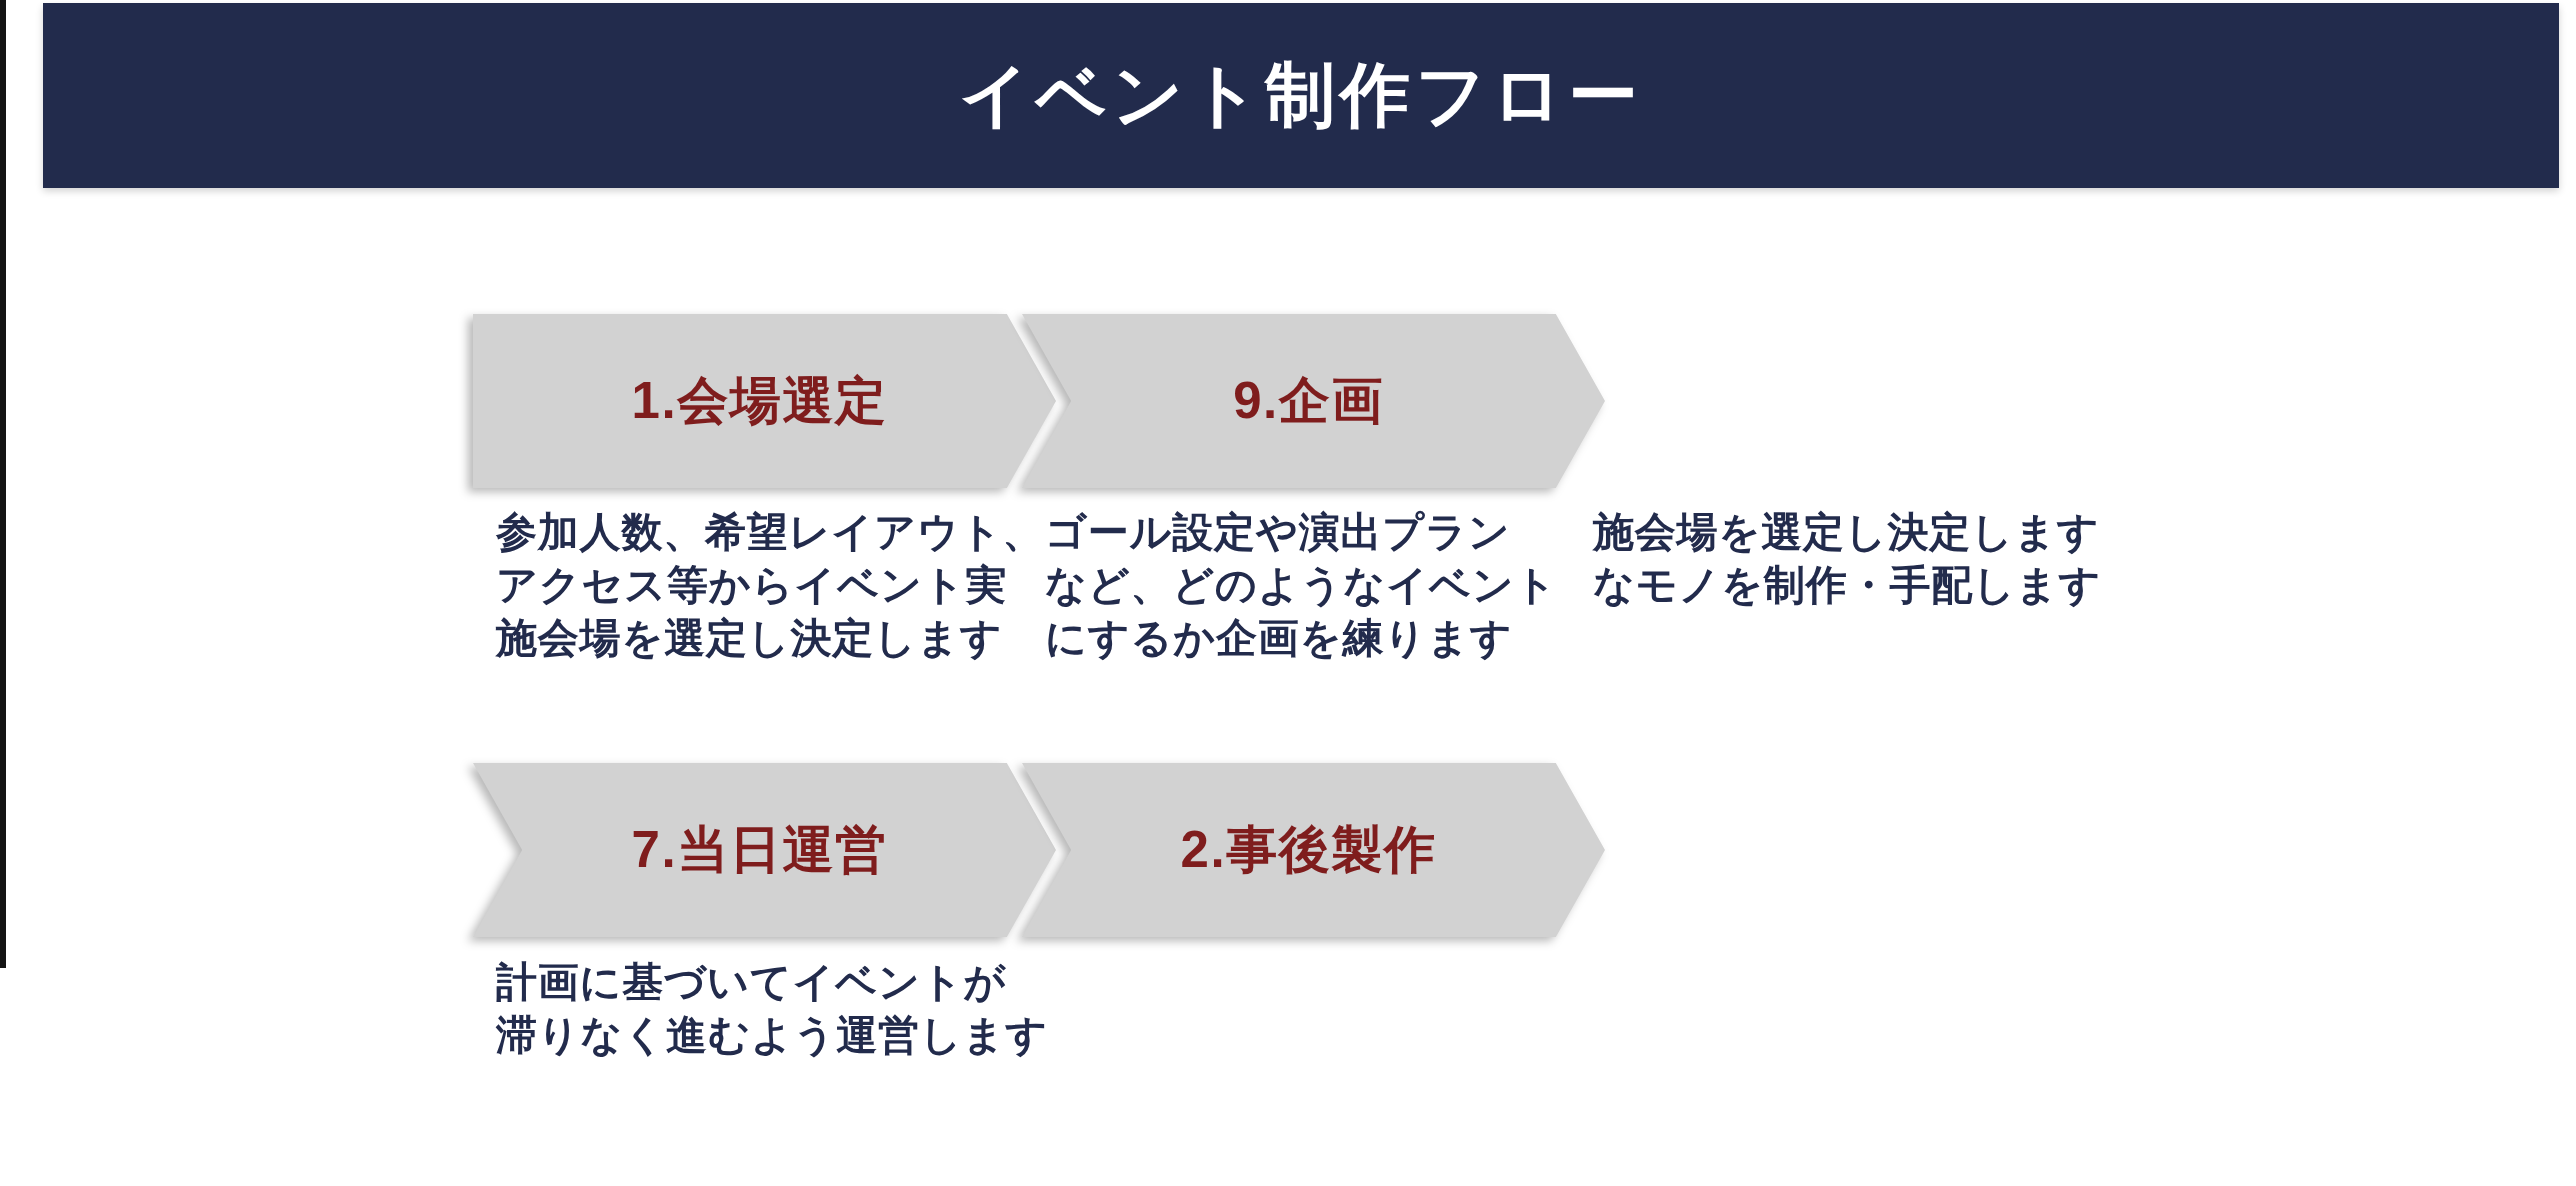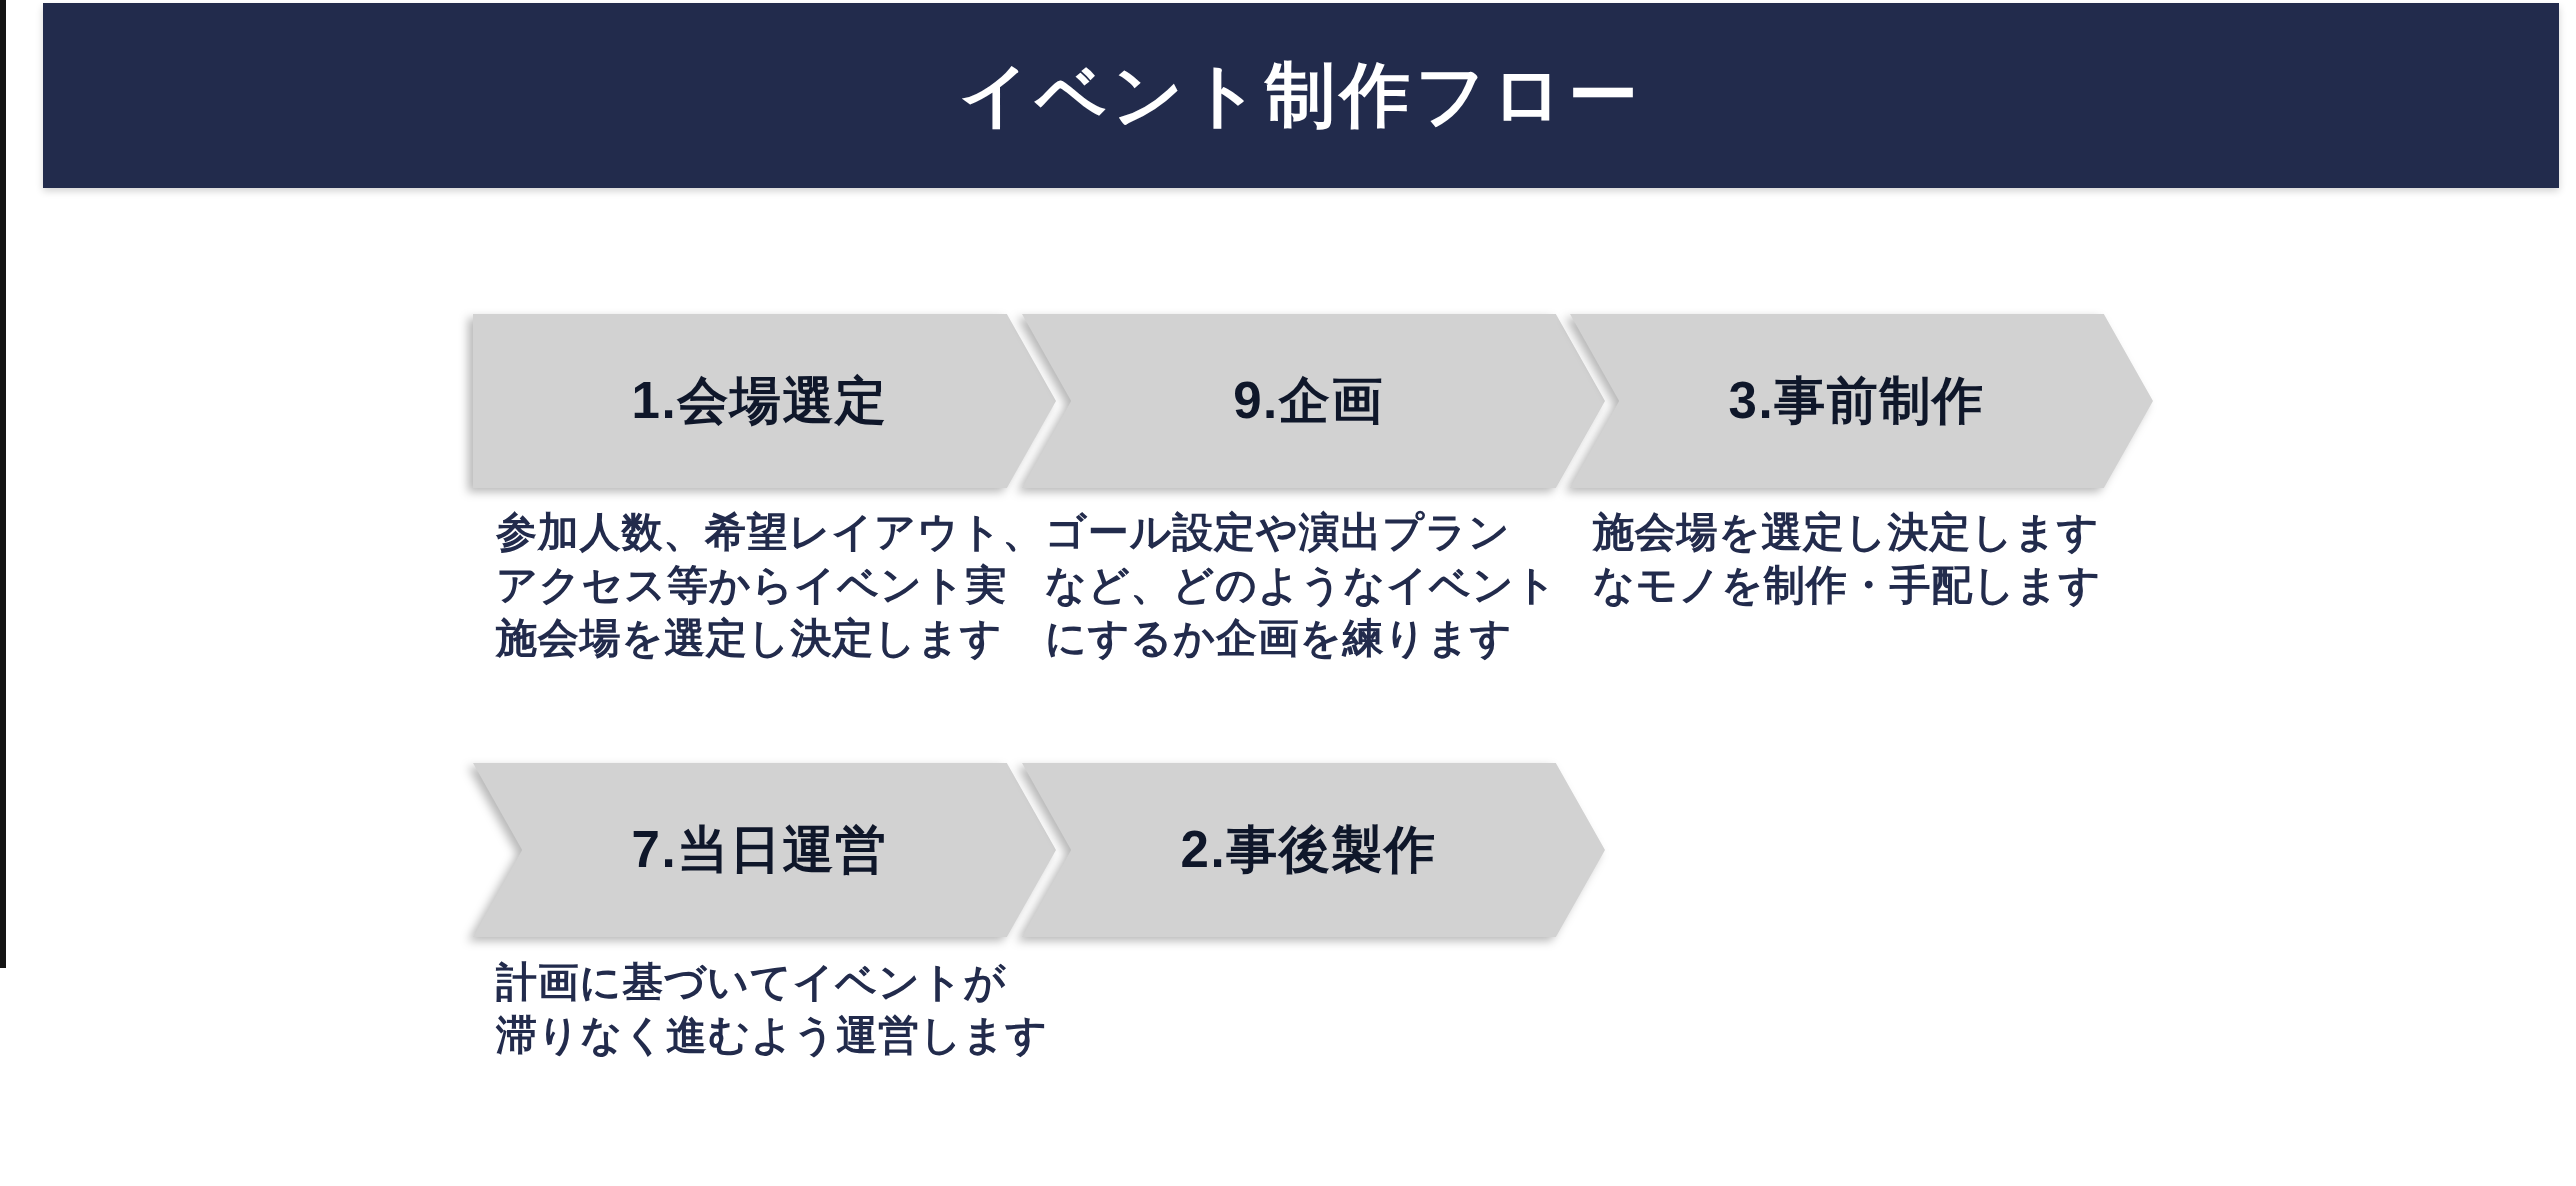--- a/index.html
+++ b/index.html
@@ -49,21 +49,21 @@
   .chev {
     width: 100%; height: 100%;
     background: #d2d2d2;
     display: flex; align-items: center; justify-content: center;
     clip-path: polygon(0% 0%, 91.57% 0%, 100% 50%, 91.57% 100%, 0% 100%, 8.43% 50%);
   }
   .chev.flat-left {
     clip-path: polygon(0% 0%, 91.57% 0%, 100% 50%, 91.57% 100%, 0% 100%);
   }
   .step-title {
-    color: #0f172a;
+    color: #7f1d1d;
     font-size: 51px;
     font-weight: bold;
     letter-spacing: 1.6px;
     transform: translateX(-4.9px);
   }
 
   .s1 { left: 473px;  top: 314px; }
   .s2 { left: 1022px; top: 314px; }
   .s3 { left: 1570px; top: 314px; }
   .s4 { left: 473px;  top: 763px; }
@@ -99,25 +99,20 @@
   <div class="chev-wrap s1">
     <div class="chev flat-left">
       <span class="step-title">1.会場選定</span>
     </div>
   </div>
   <div class="chev-wrap s2">
     <div class="chev">
       <span class="step-title">9.企画</span>
     </div>
   </div>
-  <div class="chev-wrap s3">
-    <div class="chev">
-      <span class="step-title">3.事前制作</span>
-    </div>
-  </div>
 
   <div class="desc d1">参加人数、希望レイアウト、
 アクセス等からイベント実
 施会場を選定し決定します</div>
   <div class="desc d2">ゴール設定や演出プラン
 など、どのようなイベント
 にするか企画を練ります</div>
   <div class="desc d3">施会場を選定し決定します
 なモノを制作・手配します</div>
 

